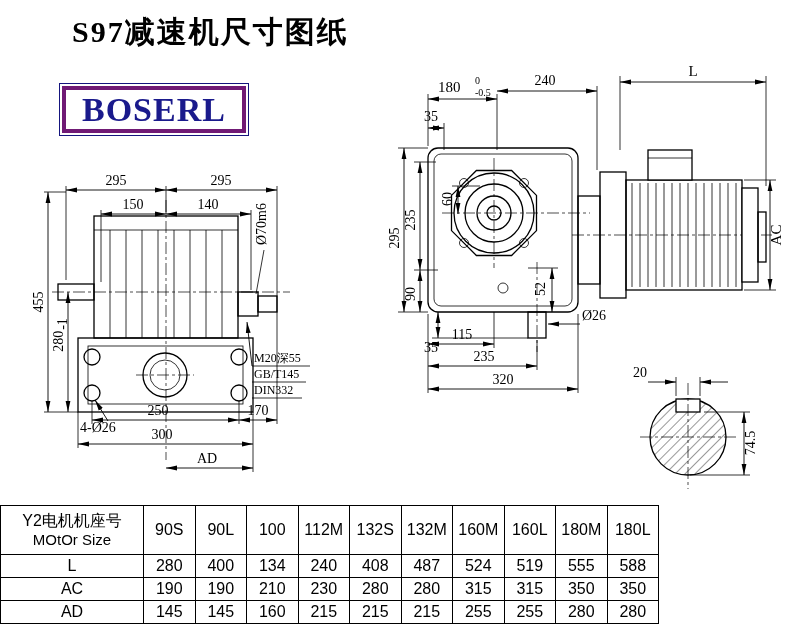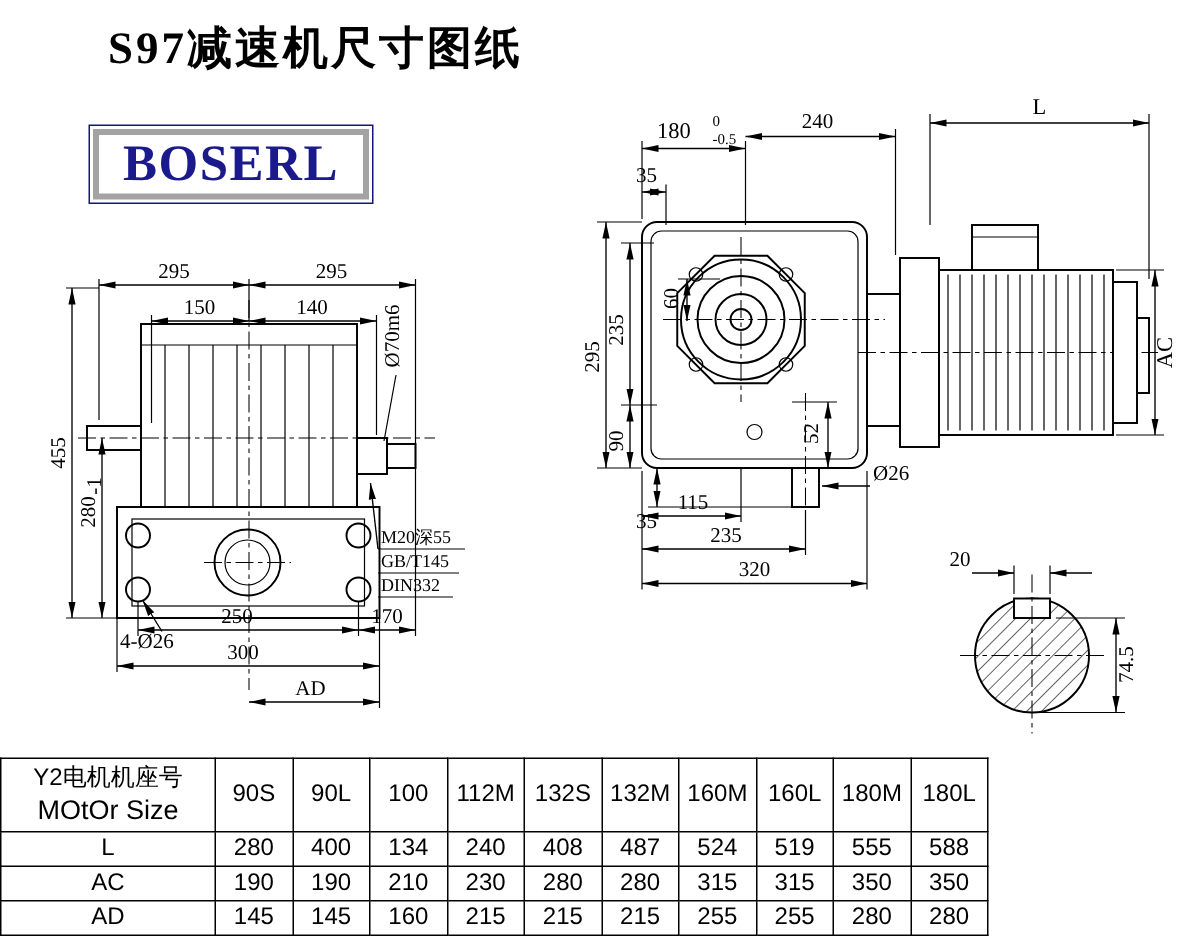--- a/index.html
+++ b/index.html
@@ -6,21 +6,21 @@
   body{
     width:800px;height:625px;position:relative;background:#fff;overflow:hidden;
     font-family:"Liberation Sans","DejaVu Sans",sans-serif;color:#000;
   }
   .page-title{
     position:absolute;left:72px;top:12px;font-size:30px;font-weight:bold;
     letter-spacing:2px;font-family:Liberation Serif, serif;
   }
   .logo-box{
     position:absolute;left:62px;top:86px;padding:1px 16px;background:#fff;
-    border:4px solid #a3a3a3;outline:1px solid #15157e;outline-offset:2px;
+    border:4px solid #701a75;outline:1px solid #15157e;outline-offset:2px;
     font-family:"Liberation Serif","DejaVu Serif",serif;font-weight:bold;
     font-size:34px;color:#1a1a8c;letter-spacing:1px;line-height:1.1;
   }
   svg.drawing{position:absolute;left:0;top:0;}
   svg text{font-family:"Liberation Serif","DejaVu Serif",serif;font-size:14px;fill:#000;text-anchor:middle;}
   svg text.ts{text-anchor:start;}
   svg text.t12{font-size:12px;}
   svg text.t10{font-size:10px;}
   svg text.t15{font-size:15px;}
   .ln{stroke:#000;stroke-width:1.3;fill:none;}
@@ -33,21 +33,21 @@
     position:absolute;left:0;top:505px;width:659px;border-collapse:collapse;
     table-layout:fixed;background:#fff;
   }
   table.size-table th,table.size-table td{
     border:1px solid #000;text-align:center;vertical-align:middle;
     font-weight:normal;font-size:16px;padding:0;
   }
   table.size-table .hrow th{height:48px;}
   table.size-table .drow th,table.size-table .drow td{height:22px;}
   .hcell-line1{font-size:16px;line-height:1.3;}
-  .hcell-line2{font-size:18px;line-height:1.2;}
+  .hcell-line2{font-size:15px;line-height:1.2;}
 </style>
 </head>
 <body>
 
 <div class="page-title">S97减速机尺寸图纸</div>
 <div class="logo-box">BOSERL</div>
 
 <svg class="drawing" width="800" height="505" viewBox="0 0 800 505">
   <defs>
     <marker id="aE" markerWidth="12" markerHeight="6" refX="11" refY="3" orient="auto" markerUnits="userSpaceOnUse">

